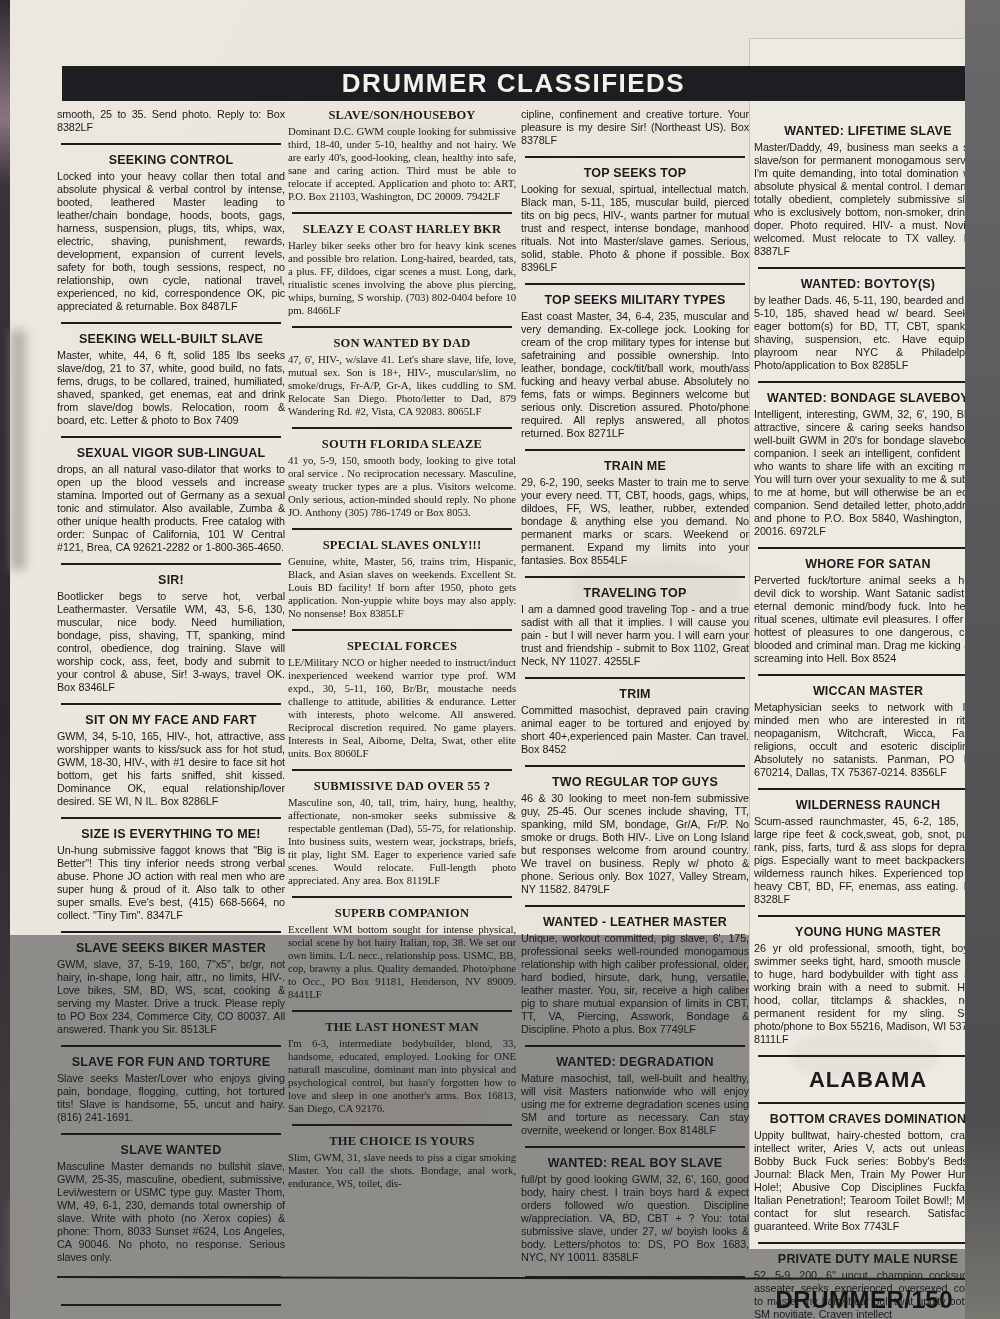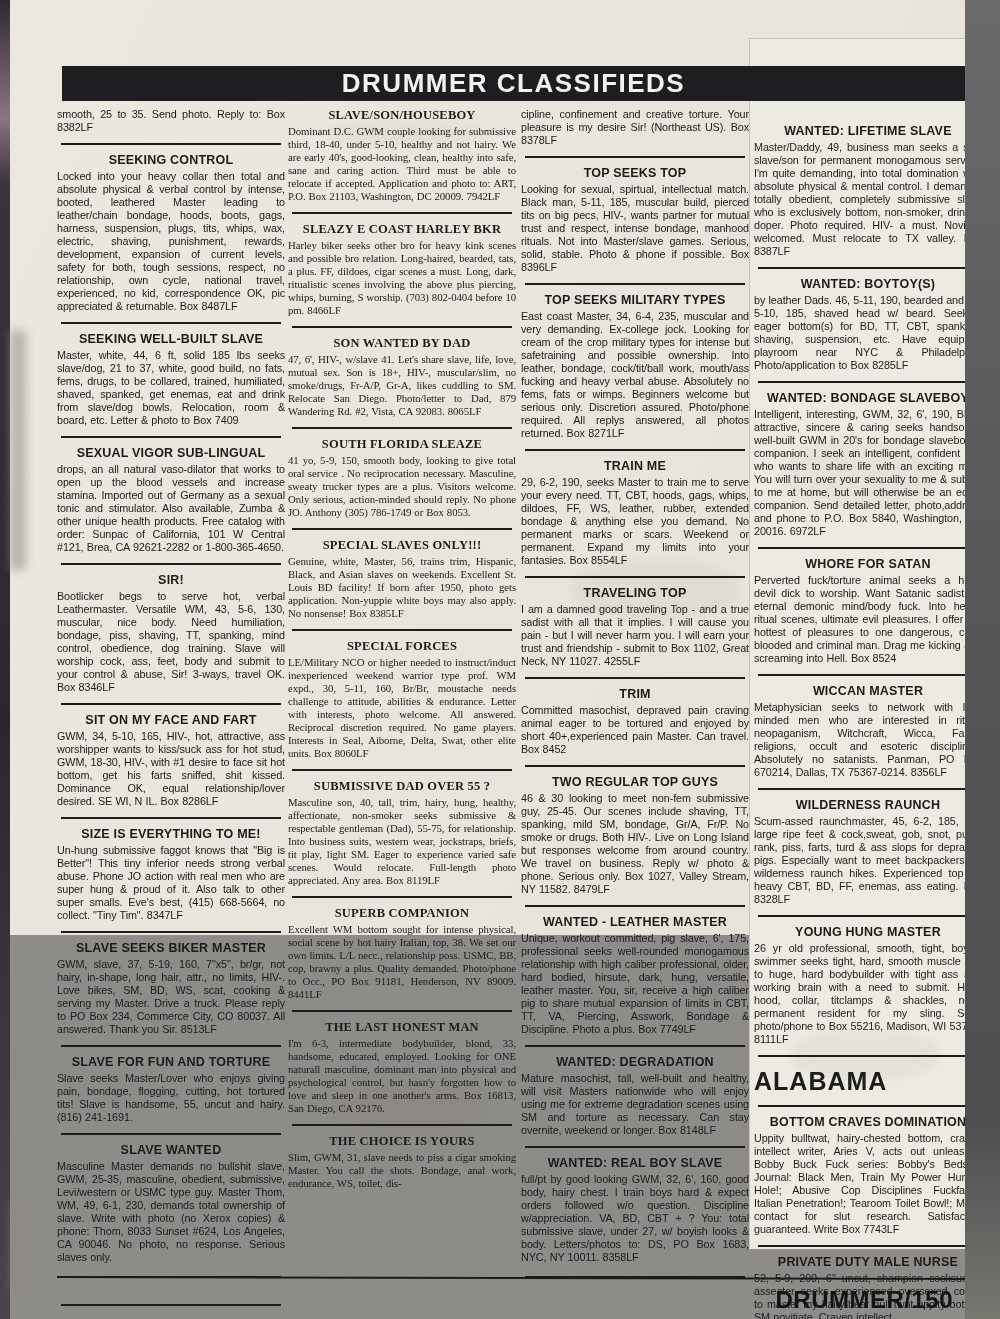--- a/index.html
+++ b/index.html
@@ -26,21 +26,21 @@
   .col{position:absolute;width:228px;color:#1b1b1b;}
   #col-1{left:47px;top:108px;}
   #col-2{left:278px;top:108px;font-family:Liberation Serif, serif;}
   #col-3{left:511px;top:108px;}
   #col-4{left:744px;top:124px;}
   .ad-title{font-size:12.5px;font-weight:bold;text-align:center;letter-spacing:.2px;margin:0 0 3px 0;line-height:14px;}
   .ad-body{font-size:10.8px;line-height:13px;text-align:justify;letter-spacing:-0.1px;word-spacing:.4px;}
   .sep{border-top:2px solid #1c1c1c;margin:9px 4px 8px 4px;height:0;}
   .sep.trailing{margin-top:12px;}
   .sep.trailing2{margin-top:26px;}
-  .section-heading{font-size:25px;font-weight:bold;letter-spacing:1px;margin:10px 0 8px 0;}
+  .section-heading{font-size:22px;font-weight:bold;text-align:center;letter-spacing:1px;margin:10px 0 8px 0;}
   .bottom-rule{position:absolute;left:47px;top:1277px;width:908px;border-top:2px solid #1c1c1c;transform:rotate(0.12deg);}
   .footer{position:absolute;right:12px;top:1286px;display:flex;align-items:baseline;color:#141414;flex-direction:column;}
   .footer .mag{font-size:24px;font-weight:bold;letter-spacing:.5px;}
   .footer .comma{font-size:16px;font-weight:bold;}
   .footer .pg{font-size:24px;font-weight:bold;}
   
   .smudge{position:absolute;background:#8d8a84;filter:blur(5px);}
   .s1{left:0;top:330px;width:16px;height:240px;opacity:.55;}
   .s2{left:0;top:1200px;width:14px;height:90px;opacity:.4;}
   .ghost{position:absolute;background:#6b6458;filter:blur(4px);border-radius:45%;}

